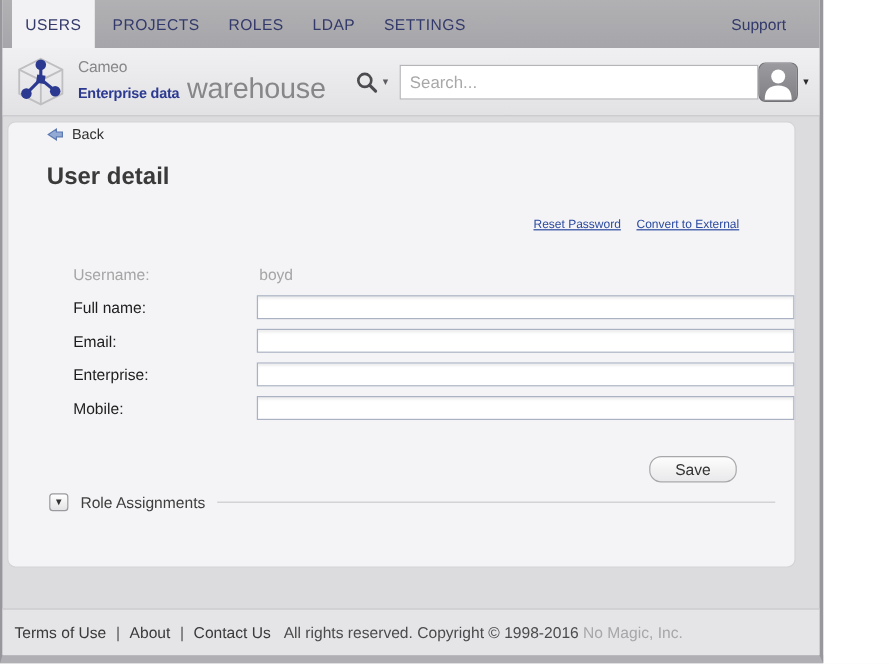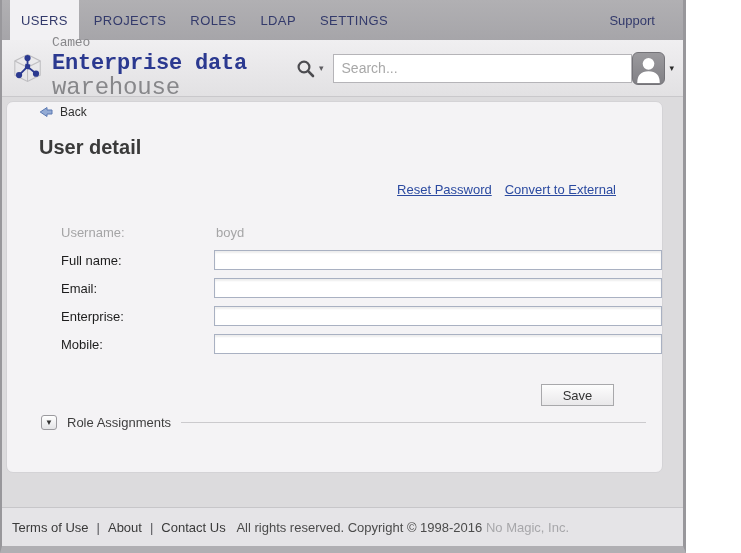--- a/index.html
+++ b/index.html
@@ -37,23 +37,23 @@
 
   
   .header {
     height:57px; flex:none;
     background:linear-gradient(#f0eff1,#e2e1e3);
     border-bottom:1px solid #c9c8cb;
     display:flex; align-items:center;
     padding:0 9px 0 10px;
   }
   .logo { display:flex; align-items:center; gap:9px; width:278px; flex:none; }
-  .logo-text { line-height:1.05; letter-spacing:-0.2px;font-family:Liberation Mono, monospace; }
+  .logo-text { line-height:1.05; letter-spacing:-0.2px; }
   .logo-text .brand { font-size:13px; color:#87878a; display:block; }
-  .logo-text .product-bold { font-size:22px; font-weight:bold; color:#2b3990; }
+  .logo-text .product-bold { font-size:12px; font-weight:bold; color:#2b3990; }
   .logo-text .product-light { font-size:24px; color:#87878a; }
   .search-trigger { display:flex; align-items:center; gap:4px; margin-left:6px; cursor:pointer; }
   .caret { font-size:9px; color:#5e5d61; line-height:1; }
   .search-input {
     width:334px; height:29px; margin-left:9px;
     border:1px solid #b5b4b8; background:#fff;
     font-family:"Liberation Sans", sans-serif;
     font-size:14px; color:#333; padding:0 8px; outline:none;
   }
   .search-input::placeholder { color:#a8a8a8; }
@@ -73,21 +73,21 @@
     background:#f4f3f5;
     border:1px solid #d4d3d6; border-radius:7px;
   }
   .back-row {
     padding:3px 0 0 32px; display:flex; align-items:center; gap:7px;
     font-size:12px; color:#2f2f2f; width:90px; cursor:pointer;
   }
   .page-title { margin:17px 0 0 32px; font-size:20px; font-weight:600; color:#3a3a3a; }
   .actions-row {
     display:flex; justify-content:flex-end; gap:13px;
-    margin:23px 46px 12px 0; font-size:13px;
+    margin:23px 46px 12px 0; font-size:10px;
   }
   .actions-row a { color:#2b4aa0; text-decoration:underline; cursor:pointer; }
 
   .form { margin-top:25px; }
   .form-row { display:flex; align-items:center; height:20px; margin-bottom:8px; }
   .form-row .lbl { width:155px; margin-left:54px; font-size:13px; color:#1d1d1d; }
   .form-row.disabled .lbl, .form-row.disabled .static-val { color:#a5a5a6; }
   .static-val { font-size:13px; }
   .text-input {
     width:455px; height:20px;
@@ -104,21 +104,21 @@
   .checkbox.checked::after {
     content:"✓"; position:absolute; left:0px; top:-3px;
     font-size:13px; font-weight:bold; color:#2b4aa0;
   }
   .checkbox-row .cb-label { font-size:13px; color:#1d1d1d; }
 
   .save-row { display:flex; justify-content:flex-end; margin:30px 48px 0 0; }
   .btn {
     width:73px; height:22px;
     background:linear-gradient(#fdfdfd,#e9e8ea);
-    border:1px solid #a8a8ab; border-radius:0;
+    border:1px solid #a8a8ab; border-radius:10px;
     font-family:"Liberation Sans", sans-serif;
     font-size:13px; color:#333; cursor:pointer;
   }
 
   .section-row { display:flex; align-items:center; margin:9px 16px 0 34px; }
   .section-toggle {
     width:16px; height:15px; flex:none;
     background:linear-gradient(#fff,#e4e4e6);
     border:1px solid #9b9a9e; border-radius:3px;
     font-size:8px; color:#333; line-height:13px; text-align:center; cursor:pointer;

